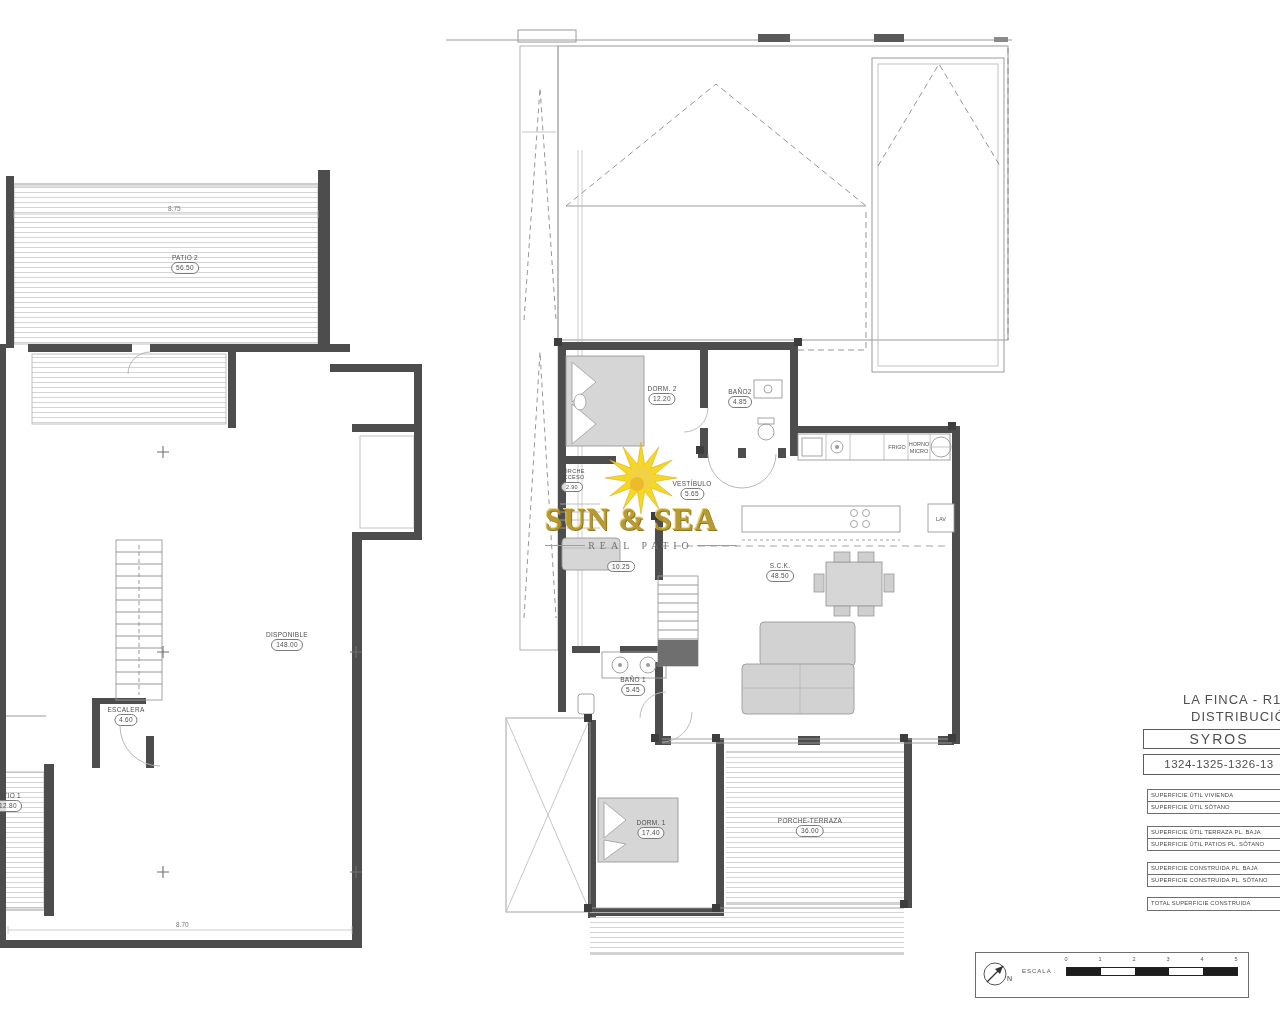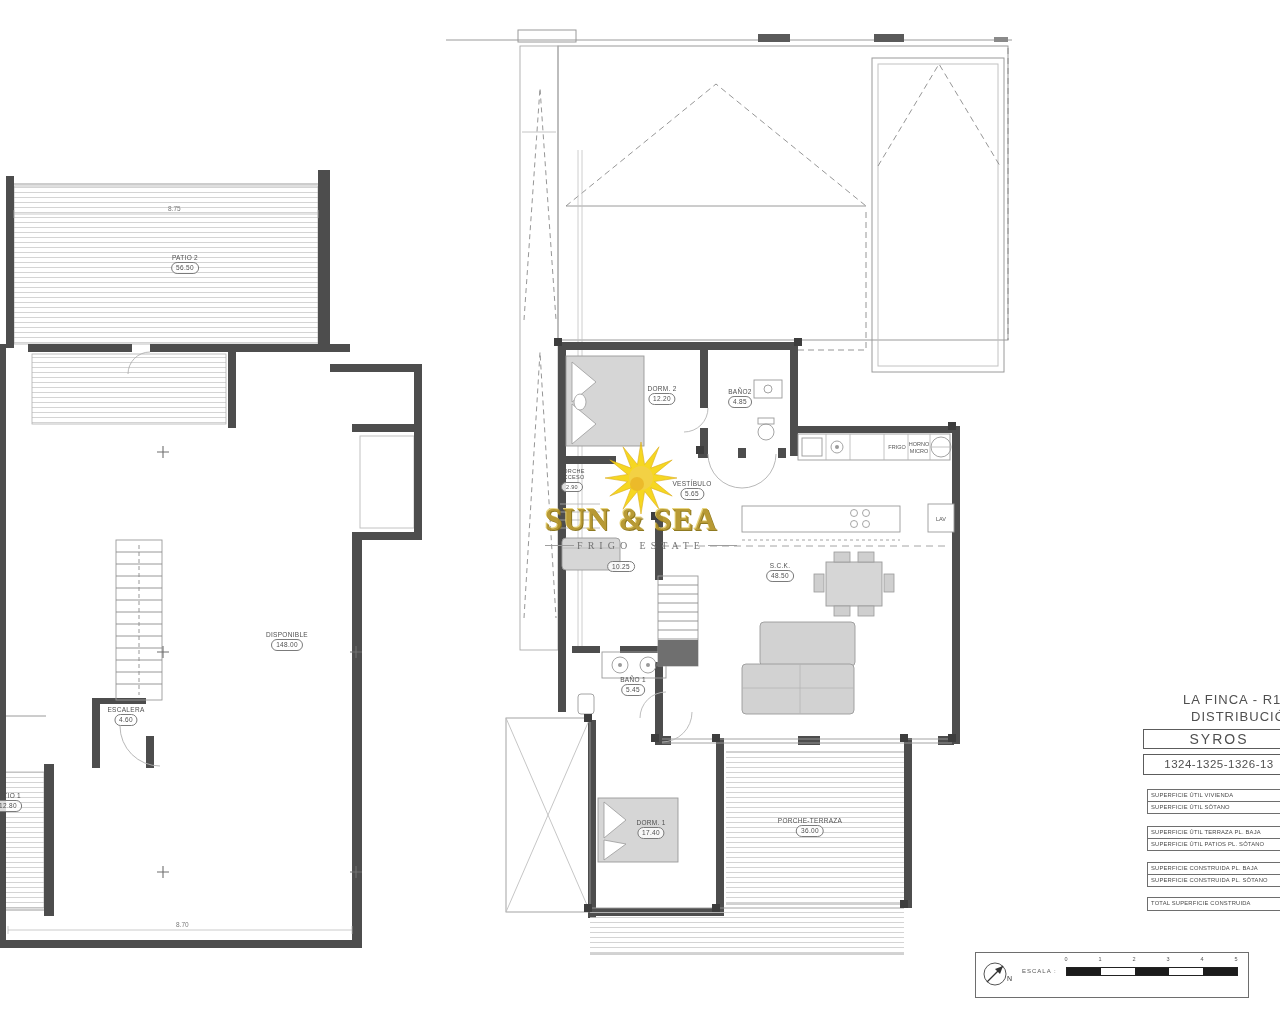--- a/index.html
+++ b/index.html
@@ -352,21 +352,21 @@
 </div>
 
 <div class="watermark">
   <svg width="84" height="80" viewBox="0 0 84 80" style="position:static;display:block;margin:0 auto;">
     <polygon points="78,40 55.5,43.6 73.2,58 51.9,49.9 60,71.2 45.6,53.5 42,76 38.4,53.5 24,71.2 32.1,49.9 10.8,58 28.5,43.6 6,40 28.5,36.4 10.8,22 32.1,30.1 24,8.8 38.4,26.5 42,4 45.6,26.5 60,8.8 51.9,30.1 73.2,22 55.5,36.4" fill="#f6d516" stroke="#d9a812" stroke-width="0.6"></polygon>
     <circle cx="42" cy="40" r="12" fill="#f3cf3a"></circle>
     <circle cx="38" cy="46" r="7" fill="#eab31b" opacity="0.85"></circle>
   </svg>
   <div class="wm-title">SUN &amp; SEA</div>
   <div class="wm-sub">
-        <span>FRIGO ESTATE</span>
+        <span>REAL PATIO</span>
       </div>
 </div>
 
 <div class="tb-line tb1">LA FINCA - R13</div>
 <div class="tb-line tb2">DISTRIBUCIÓN</div>
 <div class="tb-box tb-model">SYROS</div>
 <div class="tb-box tb-plots">1324-1325-1326-13</div>
 <div class="tb-row" style="top:789px;">SUPERFICIE ÚTIL VIVIENDA</div>
 <div class="tb-row" style="top:800.5px;">SUPERFICIE ÚTIL SÓTANO</div>
 <div class="tb-row" style="top:826px;">SUPERFICIE ÚTIL TERRAZA PL. BAJA</div>

